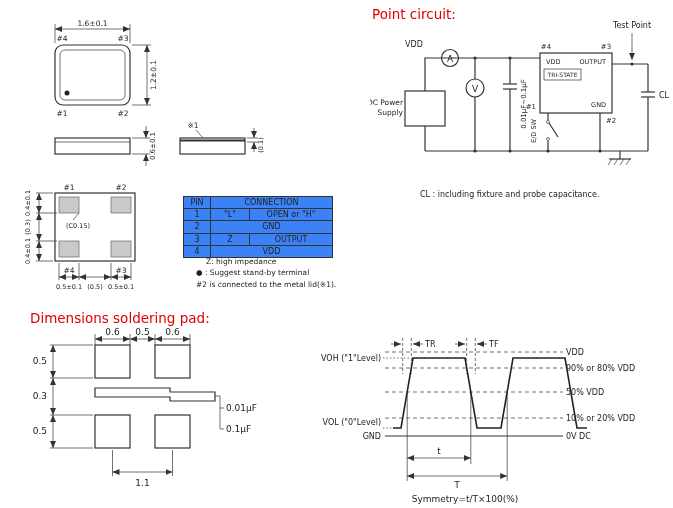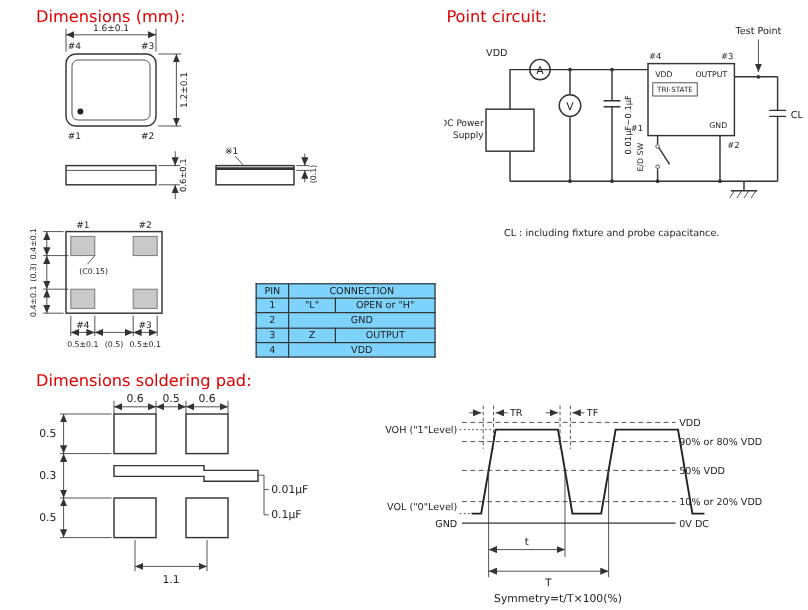--- a/index.html
+++ b/index.html
@@ -9,32 +9,31 @@
   svg { position:absolute; }
   svg text { fill:#222; font-family:"DejaVu Sans", sans-serif; }
   .ln   { stroke:#333; stroke-width:1.2; fill:none; }
   .thin { stroke:#333; stroke-width:0.7; fill:none; }
   .dim  { stroke:#333; stroke-width:0.7; fill:none; }
   .dash { stroke-dasharray:4 3; }
   .dash2{ stroke-dasharray:3 2; }
   .dots { stroke-dasharray:1.5 2; }
   .pad  { fill:#c9c9c9; stroke:#777; stroke-width:0.8; }
   .wave { fill:none; stroke:#222; stroke-width:1.6; }
-  table.pin-table { position:absolute; left:213px; top:196px; border-collapse:collapse;
-                    font-size:8px; color:#222; background:#7dd3fc;margin-top:40px; }
+  table.pin-table { position:absolute; left:183px; top:196px; border-collapse:collapse;
+                    font-size:8px; color:#222; background:#3b82f6; }
   .pin-table th, .pin-table td { border:1px solid #333; padding:0 3px; text-align:center;
                                  line-height:1.4; font-weight:normal; }
   .dim-notes { position:absolute; left:196px; top:256px; font-size:7.5px; color:#222; line-height:1.5; }
 </style>
 </head>
 <body>
 
 <div class="page">
 
-  <div class="sec-title" style="left:30px;top:6px">Dimensions (mm):</div>
   <div class="sec-title" style="left:372px;top:6px">Point circuit:</div>
   <div class="sec-title" style="left:30px;top:310px">Dimensions soldering pad:</div>
 
   <svg style="left:20px;top:18px" width="345" height="288" viewBox="0 0 345 288">
     <defs>
       <marker id="ar1" markerUnits="userSpaceOnUse" markerWidth="7" markerHeight="6" refX="7" refY="3" orient="auto-start-reverse">
         <path d="M0,0 L7,3 L0,6 Z" fill="#333"></path>
       </marker>
     </defs>
 
@@ -145,20 +144,25 @@
       <td>Z</td>
       <td>OUTPUT</td>
     </tr>
     <tr>
       <td>4</td>
       <td colspan="2">VDD</td>
     </tr>
   </tbody>
     </table>
 
+  <div class="dim-notes">
+    <div style="margin-left:10px">Z: high impedance</div>
+    <div>● : Suggest stand-by terminal</div>
+    <div>#2 is connected to the metal lid(※1).</div>
+  </div>
 
   <svg style="left:370px;top:16px" width="303" height="200" viewBox="0 0 303 200">
     <defs>
       <marker id="ar2" markerUnits="userSpaceOnUse" markerWidth="7" markerHeight="6" refX="7" refY="3" orient="auto-start-reverse">
         <path d="M0,0 L7,3 L0,6 Z" fill="#333"></path>
       </marker>
     </defs>
 
     <g>
       <text x="262" y="12" font-size="8" text-anchor="middle">Test Point</text>

